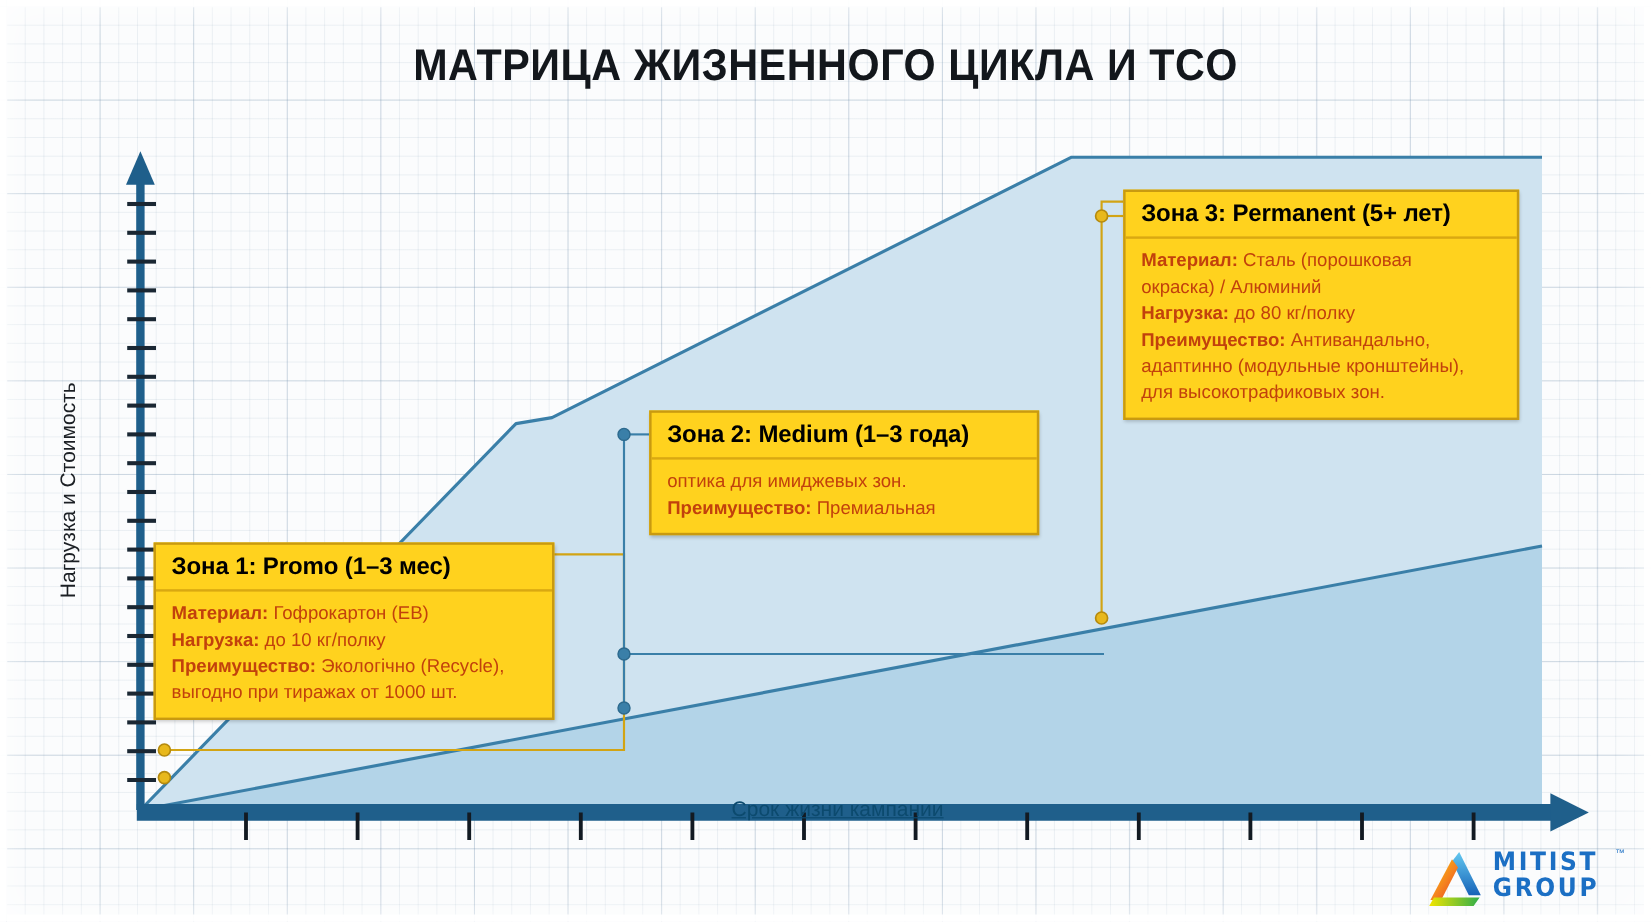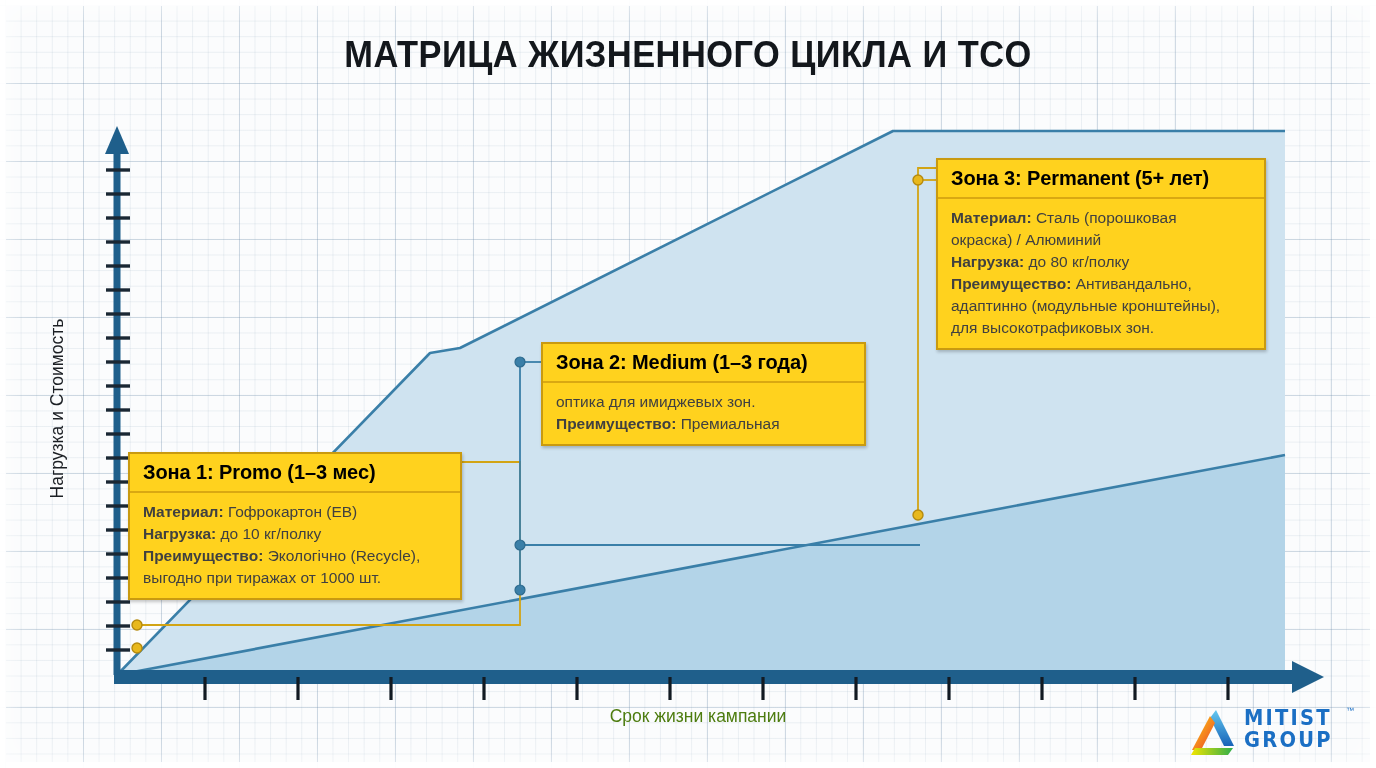--- a/index.html
+++ b/index.html
@@ -79,26 +79,27 @@
     text-align: center;
     transform: rotate(-90deg);
     font-size: 17.5px;
     color: #1b1f24;
     white-space: nowrap;
   }
 
   #x-axis-title {
     position: absolute;
     left: 488px;
-    top: 706px;
+    top: 664px;
     width: 420px;
     text-align: center;
     font-size: 17.5px;
-    color: #4d7c0f;
+    color: #0c4a6e;
     white-space: nowrap;
+    text-decoration: underline;
   }
 
   
   .callout {
     position: absolute;
     background: #FFD21E;
     border: 2px solid #c99a10;
     box-shadow: 1px 2px 3px rgba(0,0,0,0.22);
   }
   .callout-head {
@@ -107,21 +108,21 @@
     color: #000000;
     padding: 7px 12px 7px 13px;
     border-bottom: 2px solid #d9a812;
     white-space: nowrap;
     letter-spacing: -0.1px;
   }
   .callout-body {
     padding: 8px 12px 9px 13px;
     font-size: 15.5px;
     line-height: 1.36;
-    color: #404040;
+    color: #c2410c;
   }
   .callout-body .row { margin-bottom: 1px; }
   .callout-body b { font-weight: bold; }
 
   #callout-zone1 { left: 128px; top: 452px; width: 334px; }
   #callout-zone2 { left: 541px; top: 342px; width: 325px; }
   #callout-zone3 { left: 936px; top: 158px; width: 330px; }
 
   
   #logo {

